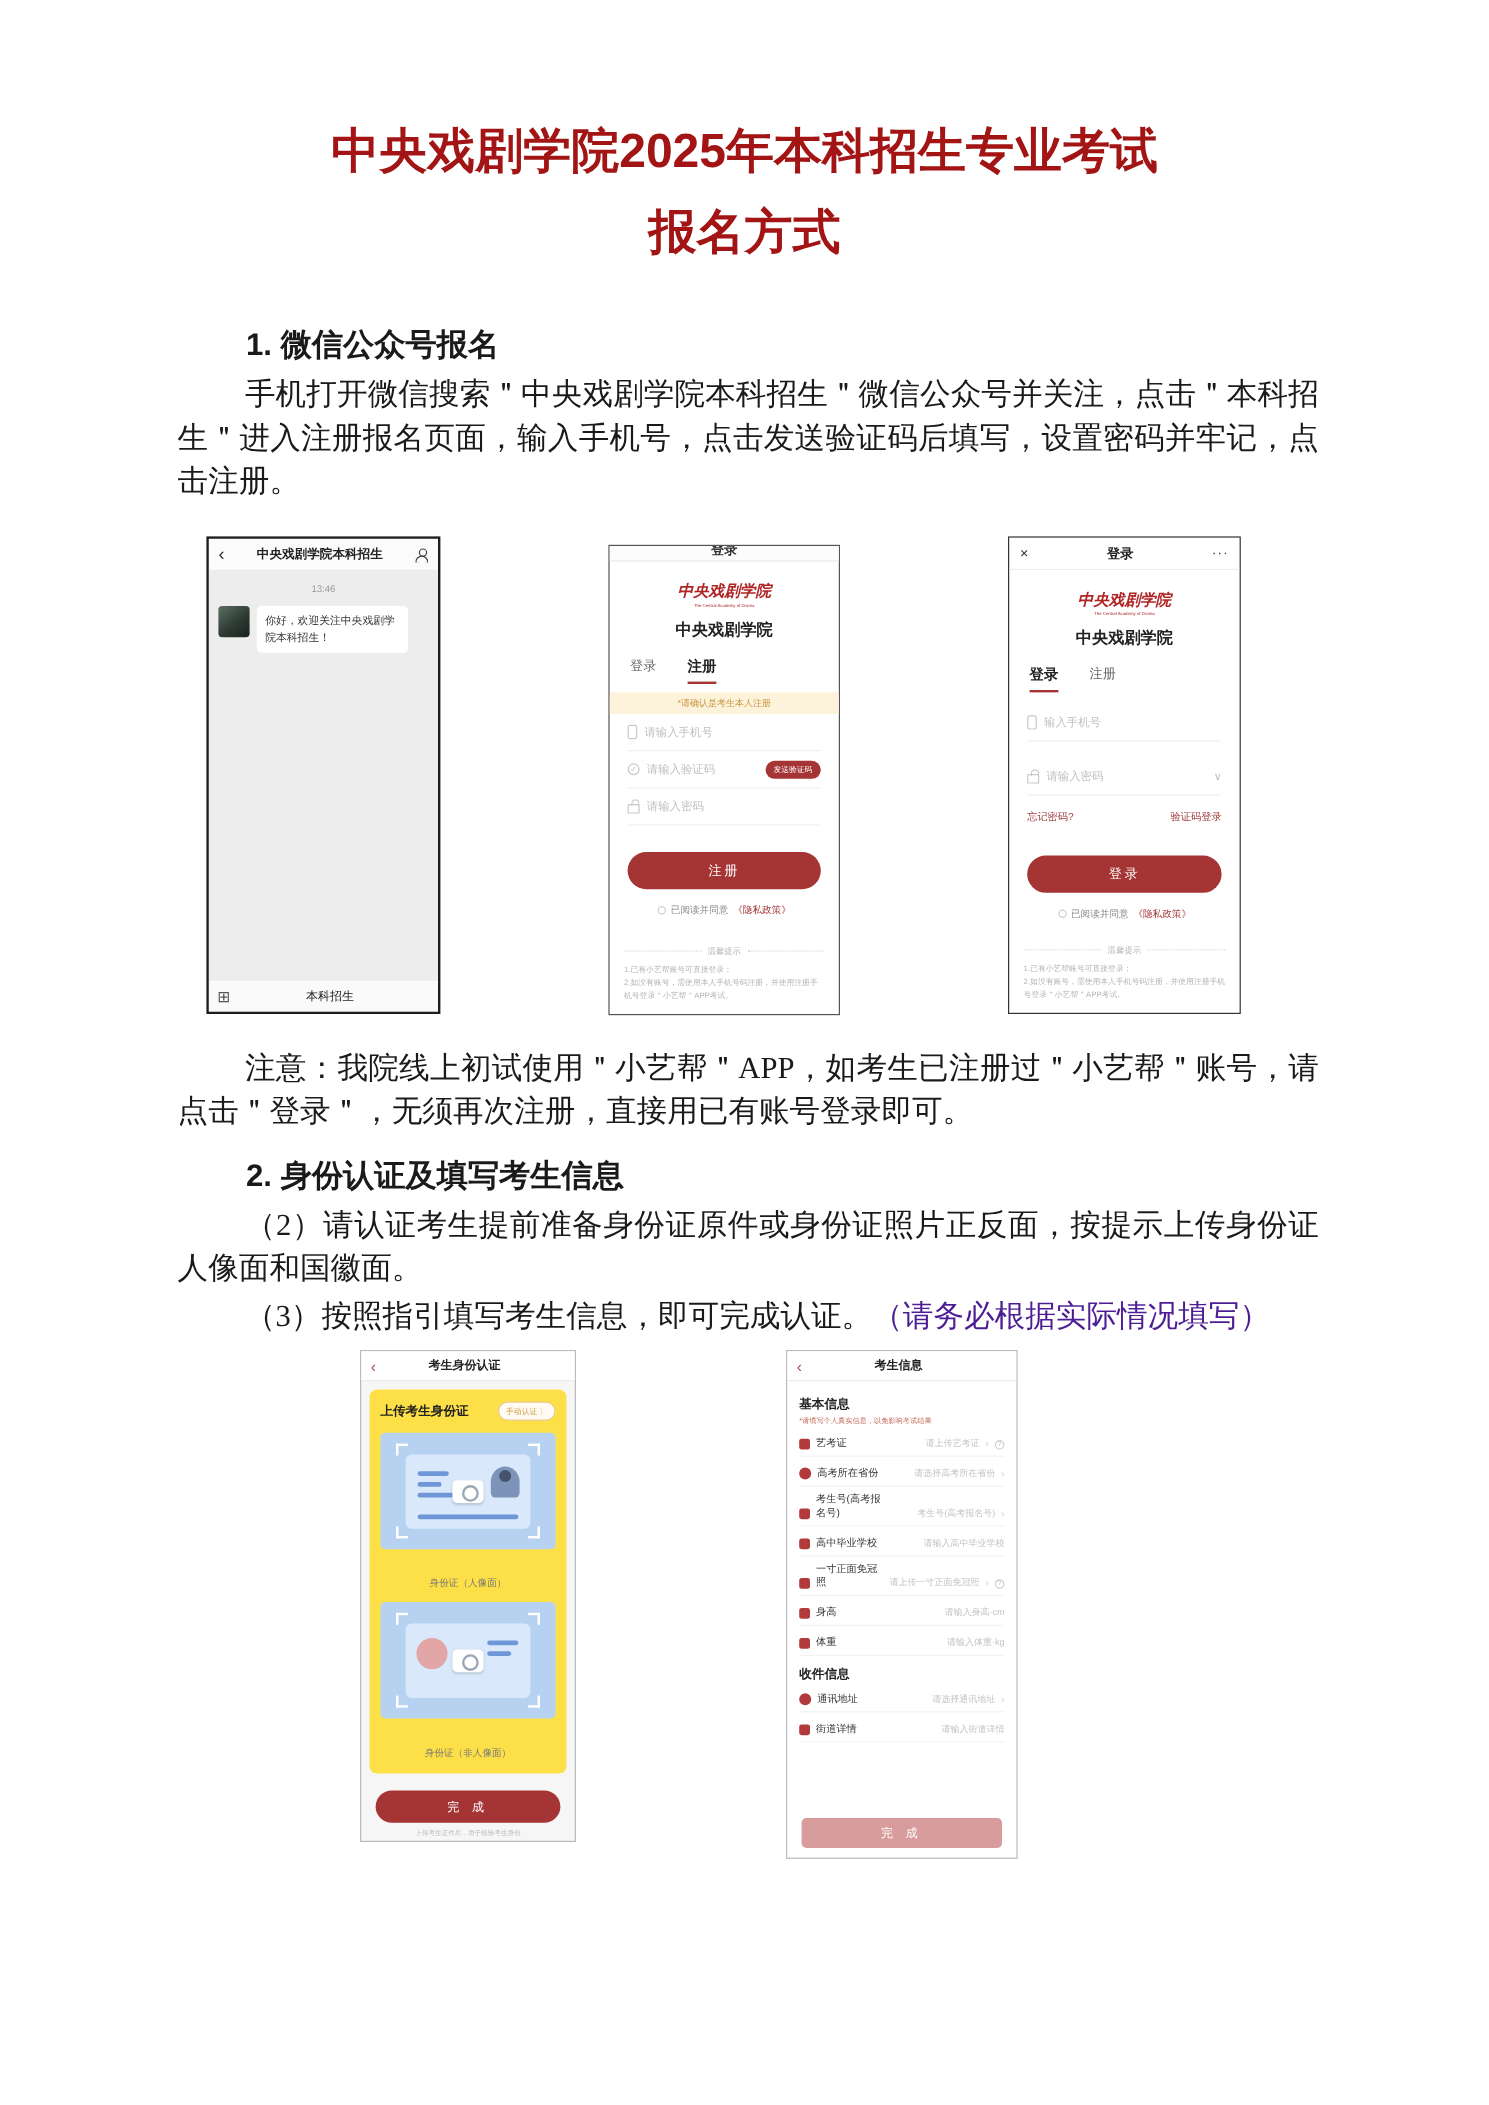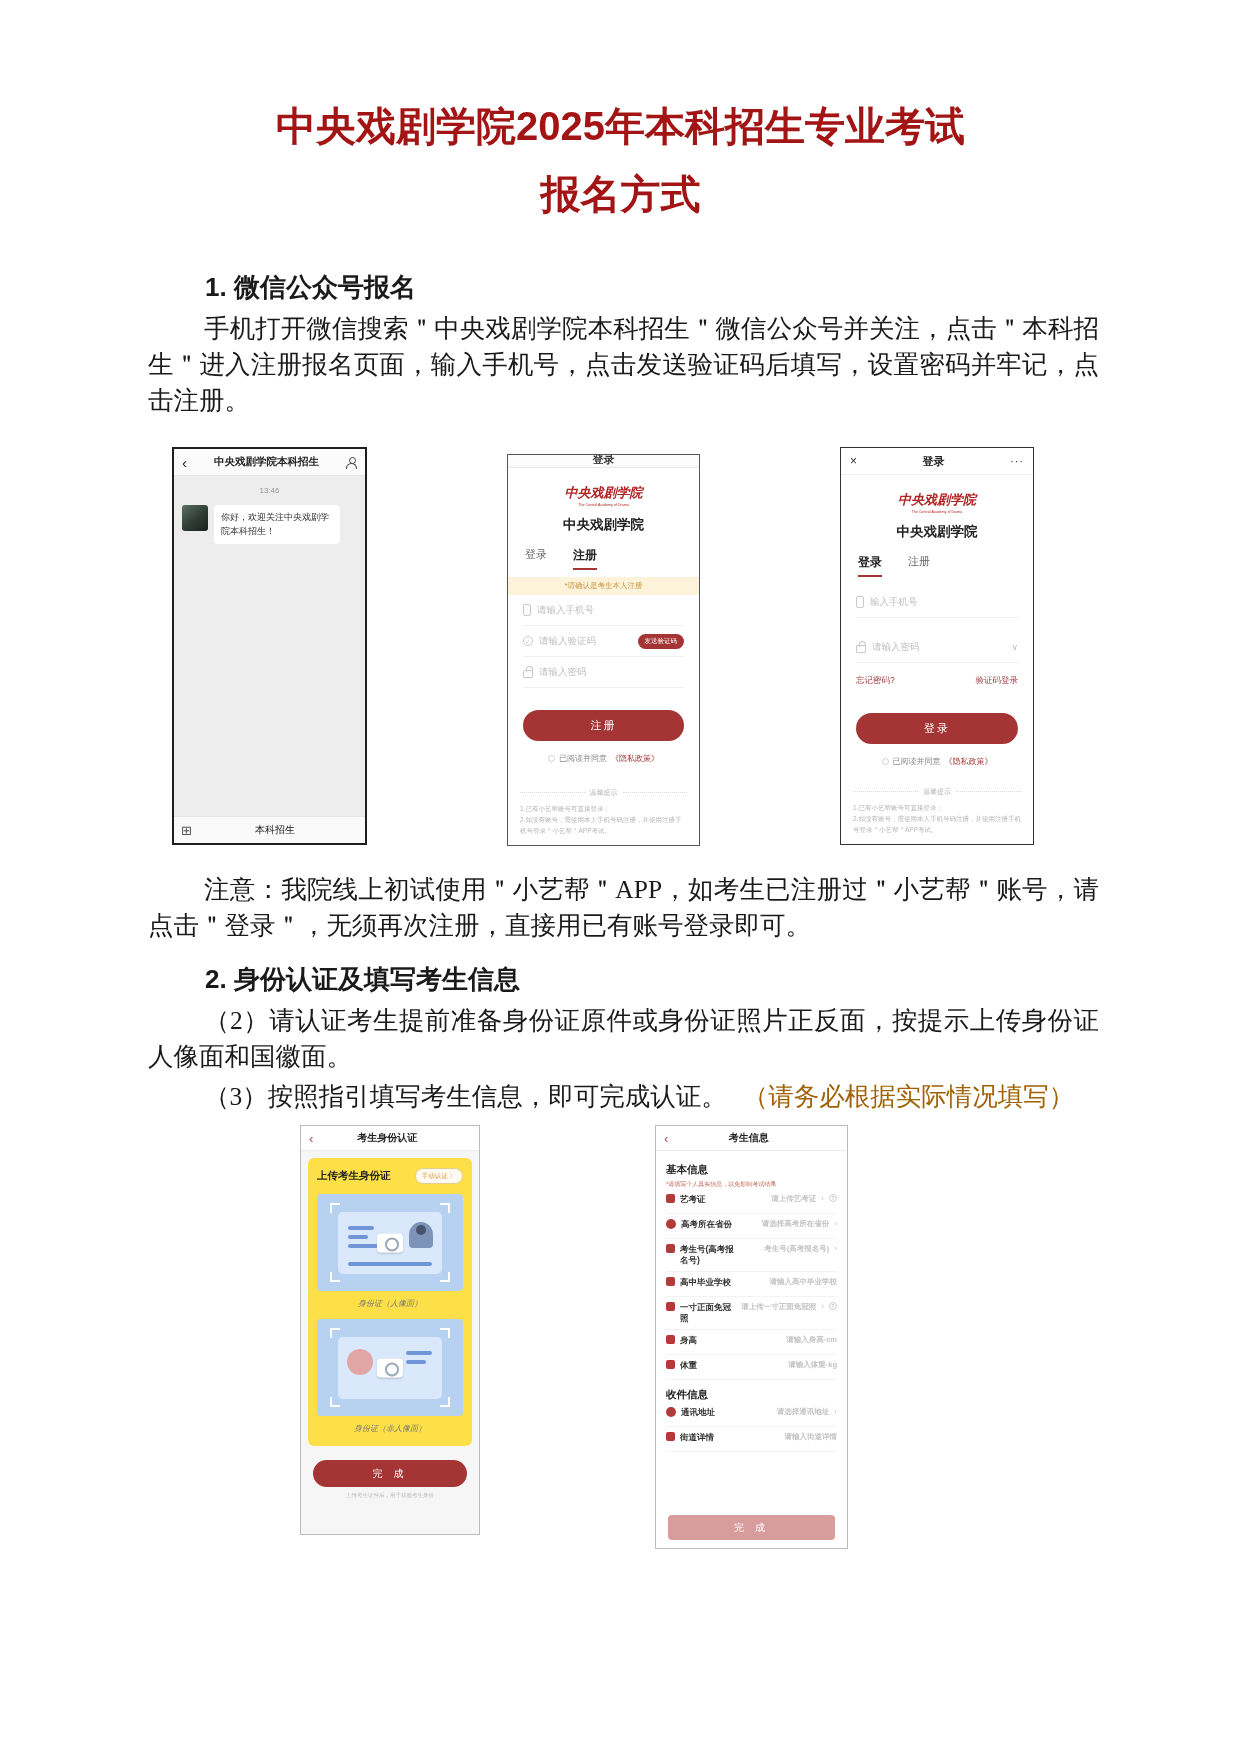--- a/index.html
+++ b/index.html
@@ -10,21 +10,21 @@
     font-family:"Liberation Serif","DejaVu Serif",serif; color:#1a1a1a;
   }
   
   .doc-title { text-align:center; margin-top:92px; font-size:40px; line-height:1.7;
     font-weight:bold; color:#a31515; font-family:"Liberation Sans","DejaVu Sans",sans-serif; }
   .h-sec { font-size:26px; font-weight:bold; margin:42px 144px 6px 205px;
     font-family:"Liberation Sans","DejaVu Sans",sans-serif; }
   .h-sec2 { margin-top:18px; }
   .para { font-size:25.5px; line-height:36px; margin:4px 142px 0 148px;
     text-align:justify; text-indent:2.2em; }
-  .red-inline { color:#a16207;margin-left:16px; }
+  .red-inline { color:#4c1d95; }
   
   .shots-row { display:flex; align-items:flex-start; }
   .row1 { margin:28px 0 0 172px; gap:140px; }
   .row2 { margin:10px 0 0 300px; gap:175px; }
   .phone { background:#fff; display:flex; flex-direction:column; overflow:hidden;
     font-family:"Liberation Sans","DejaVu Sans",sans-serif; color:#333; }
   .p1 { width:195px; height:398px; border:2px solid #1e1e1e; }
   .p2 { width:193px; height:392px; border:1px solid #555; margin-top:7px; }
   .p3 { width:194px; height:398px; border:1px solid #333; }
   .p4 { width:180px; height:410px; border:1px solid #bbb; background:#f6f6f6; }
@@ -130,31 +130,31 @@
   .head-ava { position:absolute; right:9px; top:10px; width:24px; height:26px;
     border-radius:50% 50% 4px 4px; background:#7d94b8; }
   .head-ava::before { content:""; position:absolute; left:7px; top:3px; width:10px; height:10px;
     border-radius:50%; background:#46536b; }
   .emblem { position:absolute; left:9px; top:12px; width:26px; height:26px; border-radius:50%;
     background:#e3a6a6; }
   .cam { position:absolute; left:50%; top:50%; transform:translate(-50%,-50%);
     width:26px; height:19px; background:#fff; border-radius:4px; box-shadow:0 1px 2px rgba(0,0,0,.15); }
   .cam::before { content:""; position:absolute; left:8px; top:4.5px; width:10px; height:10px;
     border:2px solid #9aa7b8; border-radius:50%; }
-  .ia-label { text-align:center; font-size:8px; color:#777; margin-top:7px;font-style:italic; }
+  .ia-label { text-align:center; font-size:8px; color:#777; margin-top:23px; }
   .ia-btn { margin:14px 12px 0; height:27px; border-radius:14px; background:#a53535;
     color:#fff; font-size:10px; letter-spacing:4px; display:flex; align-items:center;
     justify-content:center; }
   .ia-foot { text-align:center; font-size:5.5px; color:#bdbdbd; margin-top:5px; }
   
   .if-body { padding:8px 10px 0; flex:1; display:flex; flex-direction:column; }
   .if-sec { font-size:10.5px; font-weight:bold; color:#222; margin-top:4px; }
   .if-note { font-size:6px; color:#c36a5a; margin-top:3px; }
-  .frow { display:flex; align-items:flex-start; gap:5px; padding:5px 0; min-height:25px;
-    border-bottom:1px solid #f3f3f3;font-weight:bold; }
+  .frow { display:flex; align-items:flex-end; gap:5px; padding:5px 0; min-height:25px;
+    border-bottom:1px solid #f3f3f3; }
   .fic { flex:none; width:9px; height:9px; background:#b23a3a; border-radius:2px; }
   .fic.round { border-radius:50%; width:10px; height:10px; }
   .flabel { width:56px; flex:none; font-size:8.5px; color:#333; line-height:1.3; }
   .fph { flex:1; text-align:right; font-size:7.5px; color:#c3c3c3; line-height:1.3; }
   .fchev { flex:none; font-size:8px; color:#cecece; }
   .fhelp { flex:none; width:8px; height:8px; border:1px solid #cecece; border-radius:50%;
     font-size:5.5px; line-height:7px; text-align:center; color:#c0c0c0; }
   .if-btn { margin:8px 2px 8px; height:25px; border-radius:4px; background:#d89c9c;
     color:#fff; font-size:10px; letter-spacing:4px; display:flex; align-items:center;
     justify-content:center; }

